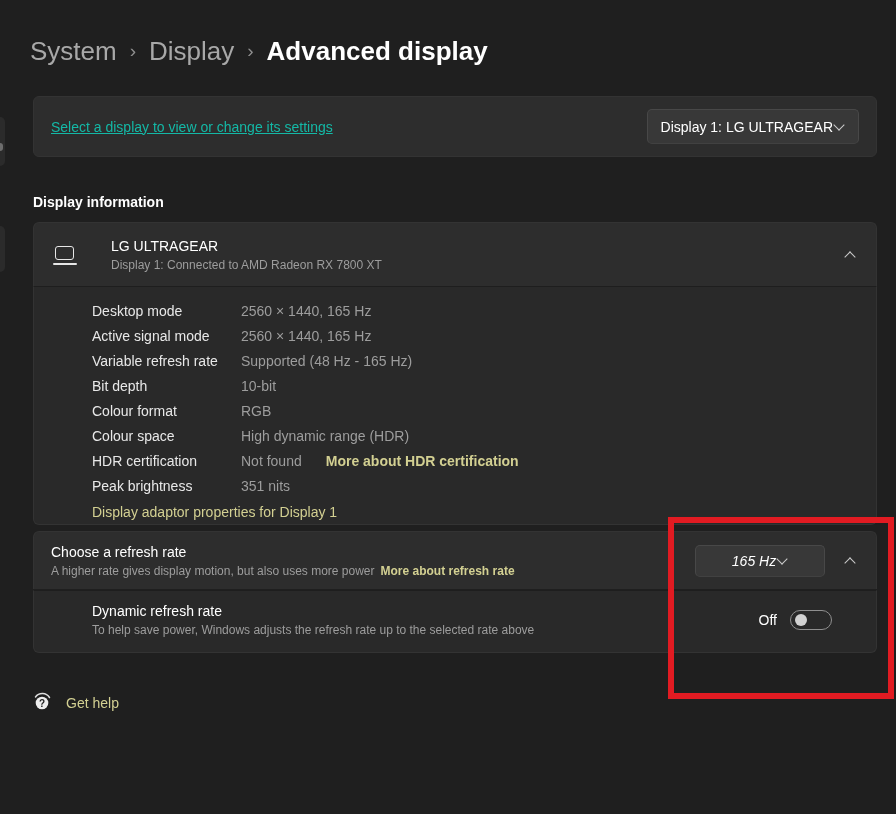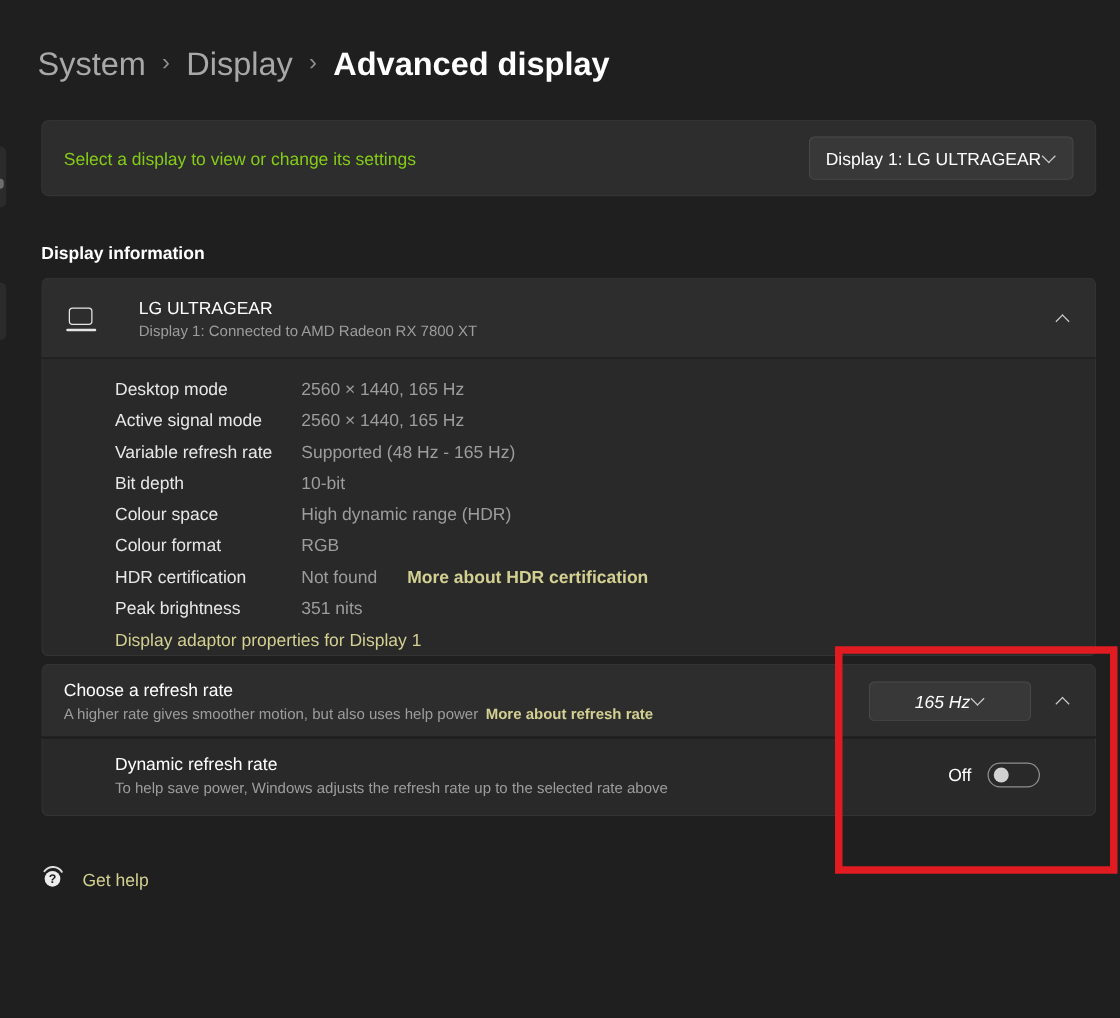--- a/index.html
+++ b/index.html
@@ -20,21 +20,21 @@
   .breadcrumb { position:absolute; left:30px; top:36px; display:flex; align-items:center; gap:13px; }
   .crumb { font-size:26px; color:#a8a8a8; cursor:default; }
   .crumb.current { color:#ffffff; font-weight:700; }
   .sep { font-size:19px; color:#8f8f8f; transform:translateY(-1px); }
 
   
   .card { position:absolute; left:33px; width:844px; background:var(--card,#2d2d2d); border:1px solid #333333; }
 
   
   .selector-card { top:96px; height:61px; border-radius:6px; display:flex; align-items:center; justify-content:space-between; padding:0 17px; }
-  .card-label { font-size:14px; color:#84cc16; }
+  .card-label { font-size:14px; color:#14b8a6;text-decoration:underline; }
 
   .dropdown {
     background:var(--control,#383838); border:1px solid #484848; border-bottom-color:#414141;
     border-radius:5px; height:35px; display:flex; align-items:center;
     padding:0 13px; color:#ffffff; font-size:14px; font-family:inherit; cursor:default;
   }
   .dropdown .dd-text { }
   .dropdown.small { height:32px; min-width:130px; justify-content:center;font-style:italic; }
 
   
@@ -141,46 +141,46 @@
     </div>
     <div class="drow">
       <span class="dlabel">Variable refresh rate</span>
       <span class="dvalue">Supported (48 Hz - 165 Hz)</span>
     </div>
     <div class="drow">
       <span class="dlabel">Bit depth</span>
       <span class="dvalue">10-bit</span>
     </div>
     <div class="drow">
+      <span class="dlabel">Colour format</span>
+      <span class="dvalue">RGB</span>
+    </div>
+    <div class="drow">
       <span class="dlabel">Colour space</span>
       <span class="dvalue">High dynamic range (HDR)</span>
-    </div>
-    <div class="drow">
-      <span class="dlabel">Colour format</span>
-      <span class="dvalue">RGB</span>
     </div>
     <div class="drow">
       <span class="dlabel">HDR certification</span>
       <span class="dvalue">Not found</span>
       <a class="dlink">More about HDR certification</a>
     </div>
     <div class="drow">
       <span class="dlabel">Peak brightness</span>
       <span class="dvalue">351 nits</span>
     </div>
     <div class="adaptor-row">
       <a class="adaptor-link">Display adaptor properties for Display 1</a>
     </div>
   </div>
 
   <div class="card rr-card">
     <div class="rr-text">
       <div class="rr-title">Choose a refresh rate</div>
       <div class="rr-subline">
-        <span>A higher rate gives smoother motion, but also uses help power</span><a class="sub-link">More about refresh rate</a>
+        <span>A higher rate gives display motion, but also uses more power</span><a class="sub-link">More about refresh rate</a>
       </div>
     </div>
     <button class="dropdown small">
       <span class="dd-text">165 Hz</span>
       <span class="chev down"></span>
     </button>
     <span class="chev up"></span>
   </div>
 
   <div class="card rr-child">

